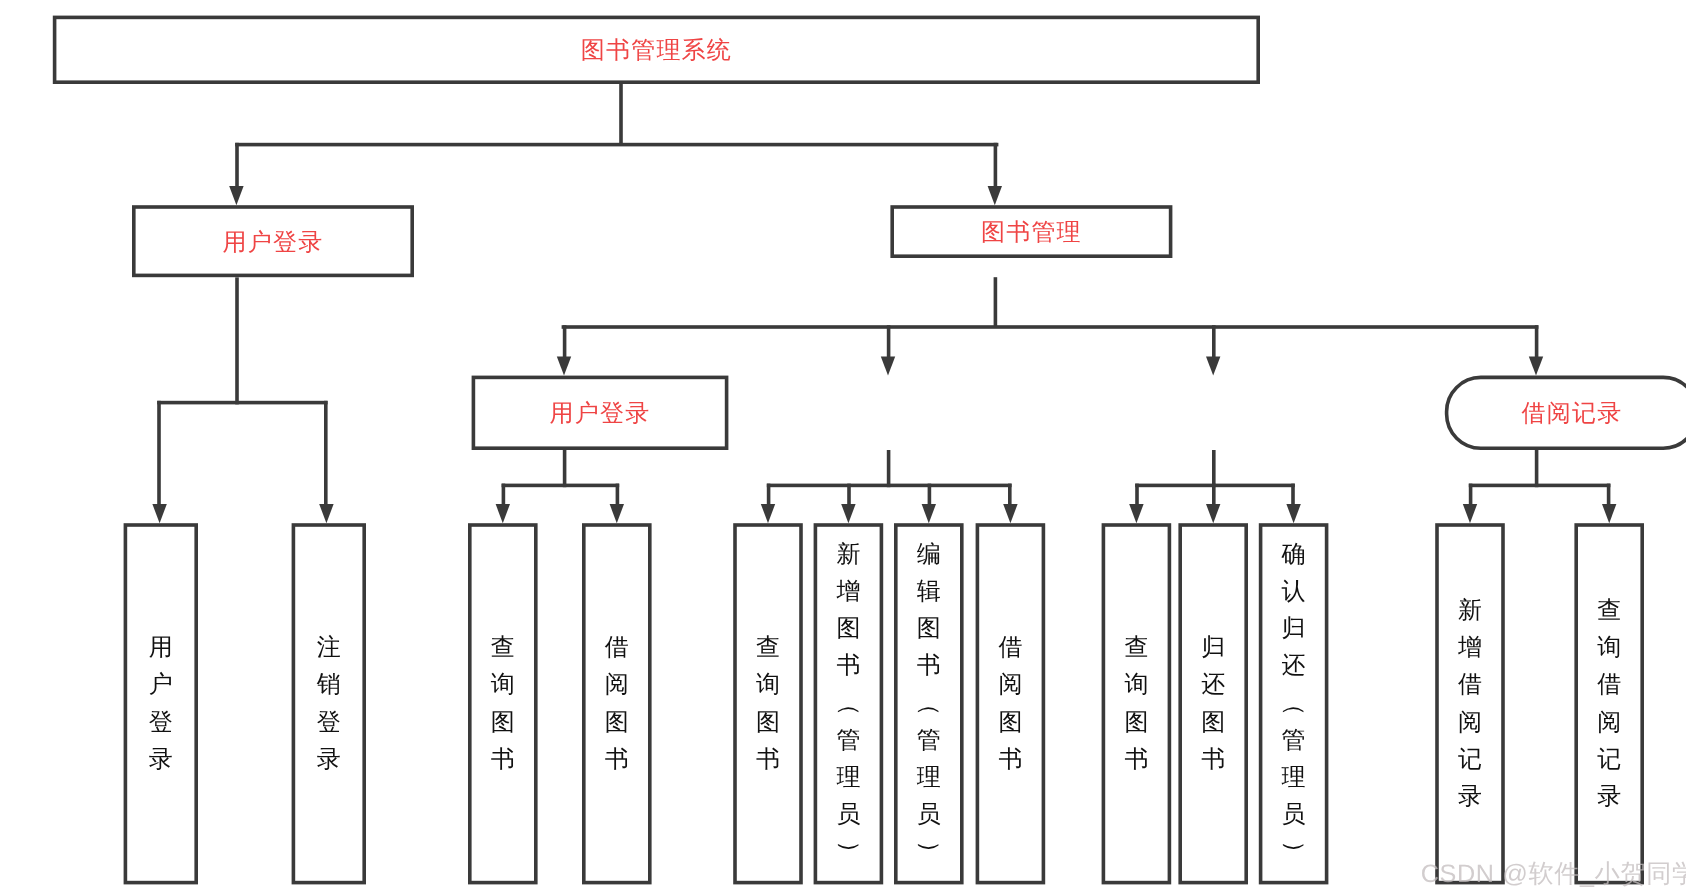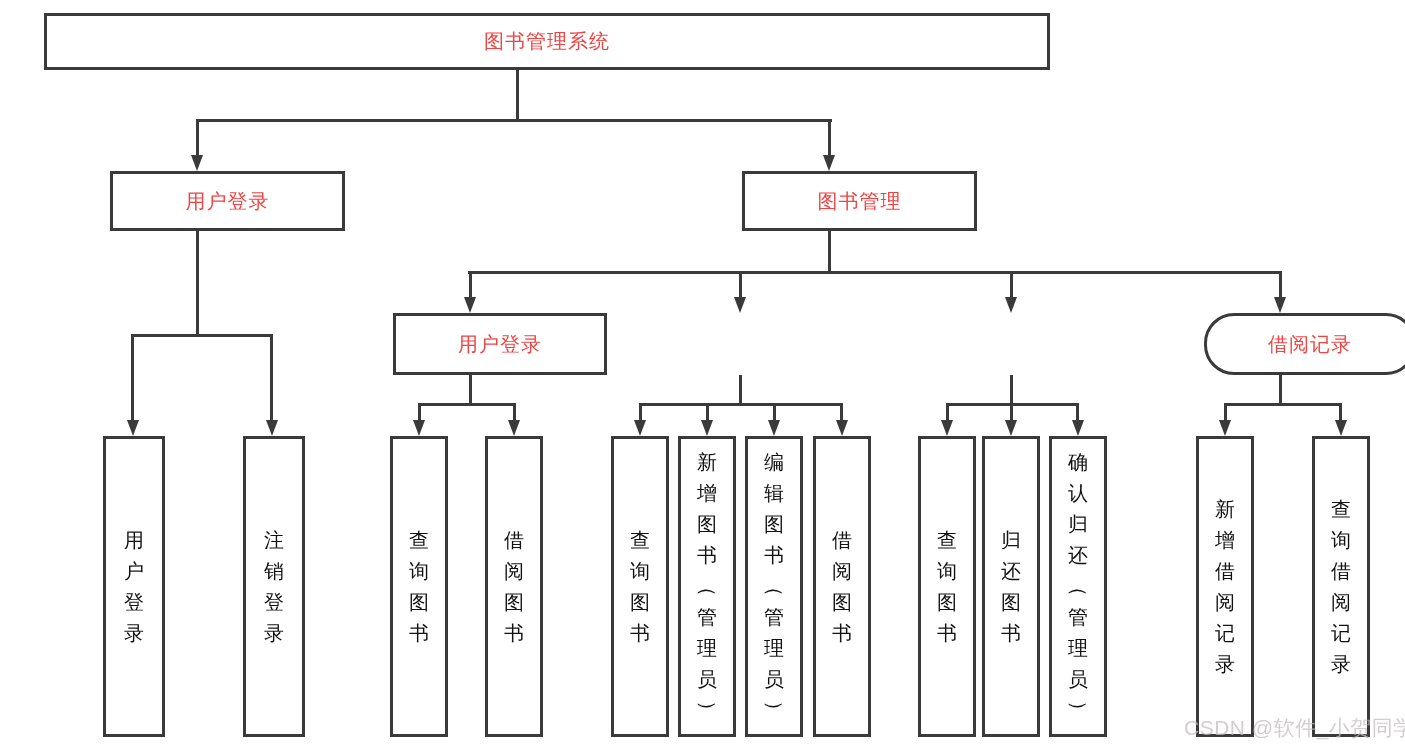--- a/index.html
+++ b/index.html
@@ -41,21 +41,21 @@
   <div class="box" style="left:14px;top:13px;width:1006px;height:57px;">图书管理系统</div>
 
   <div class="vline" style="left:516px;top:70px;width:3px;height:51px;"></div>
   <div class="hline" style="left:196px;top:119px;width:636px;height:3px;"></div>
   <div class="vline" style="left:196px;top:119px;width:3px;height:38px;"></div>
   <div class="arrow" style="left:191px;top:155px;"></div>
   <div class="vline" style="left:828px;top:119px;width:3px;height:38px;"></div>
   <div class="arrow" style="left:823px;top:155px;"></div>
 
   <div class="box" style="left:80px;top:171px;width:235px;height:60px;">用户登录</div>
-  <div class="box" style="left:712px;top:171px;width:235px;height:60px;">图书管理</div>
+  <div class="box" style="left:712px;top:171px;width:235px;height:44px;">图书管理</div>
 
   <div class="vline" style="left:196px;top:231px;width:3px;height:106px;"></div>
   <div class="hline" style="left:131px;top:334px;width:142px;height:3px;"></div>
   <div class="vline" style="left:131px;top:334px;width:3px;height:88px;"></div>
   <div class="arrow" style="left:127px;top:420px;"></div>
   <div class="vline" style="left:270px;top:334px;width:3px;height:88px;"></div>
   <div class="arrow" style="left:266px;top:420px;"></div>
 
   <div class="vline" style="left:828px;top:231px;width:3px;height:42px;"></div>
   <div class="hline" style="left:468px;top:271px;width:814px;height:3px;"></div>

